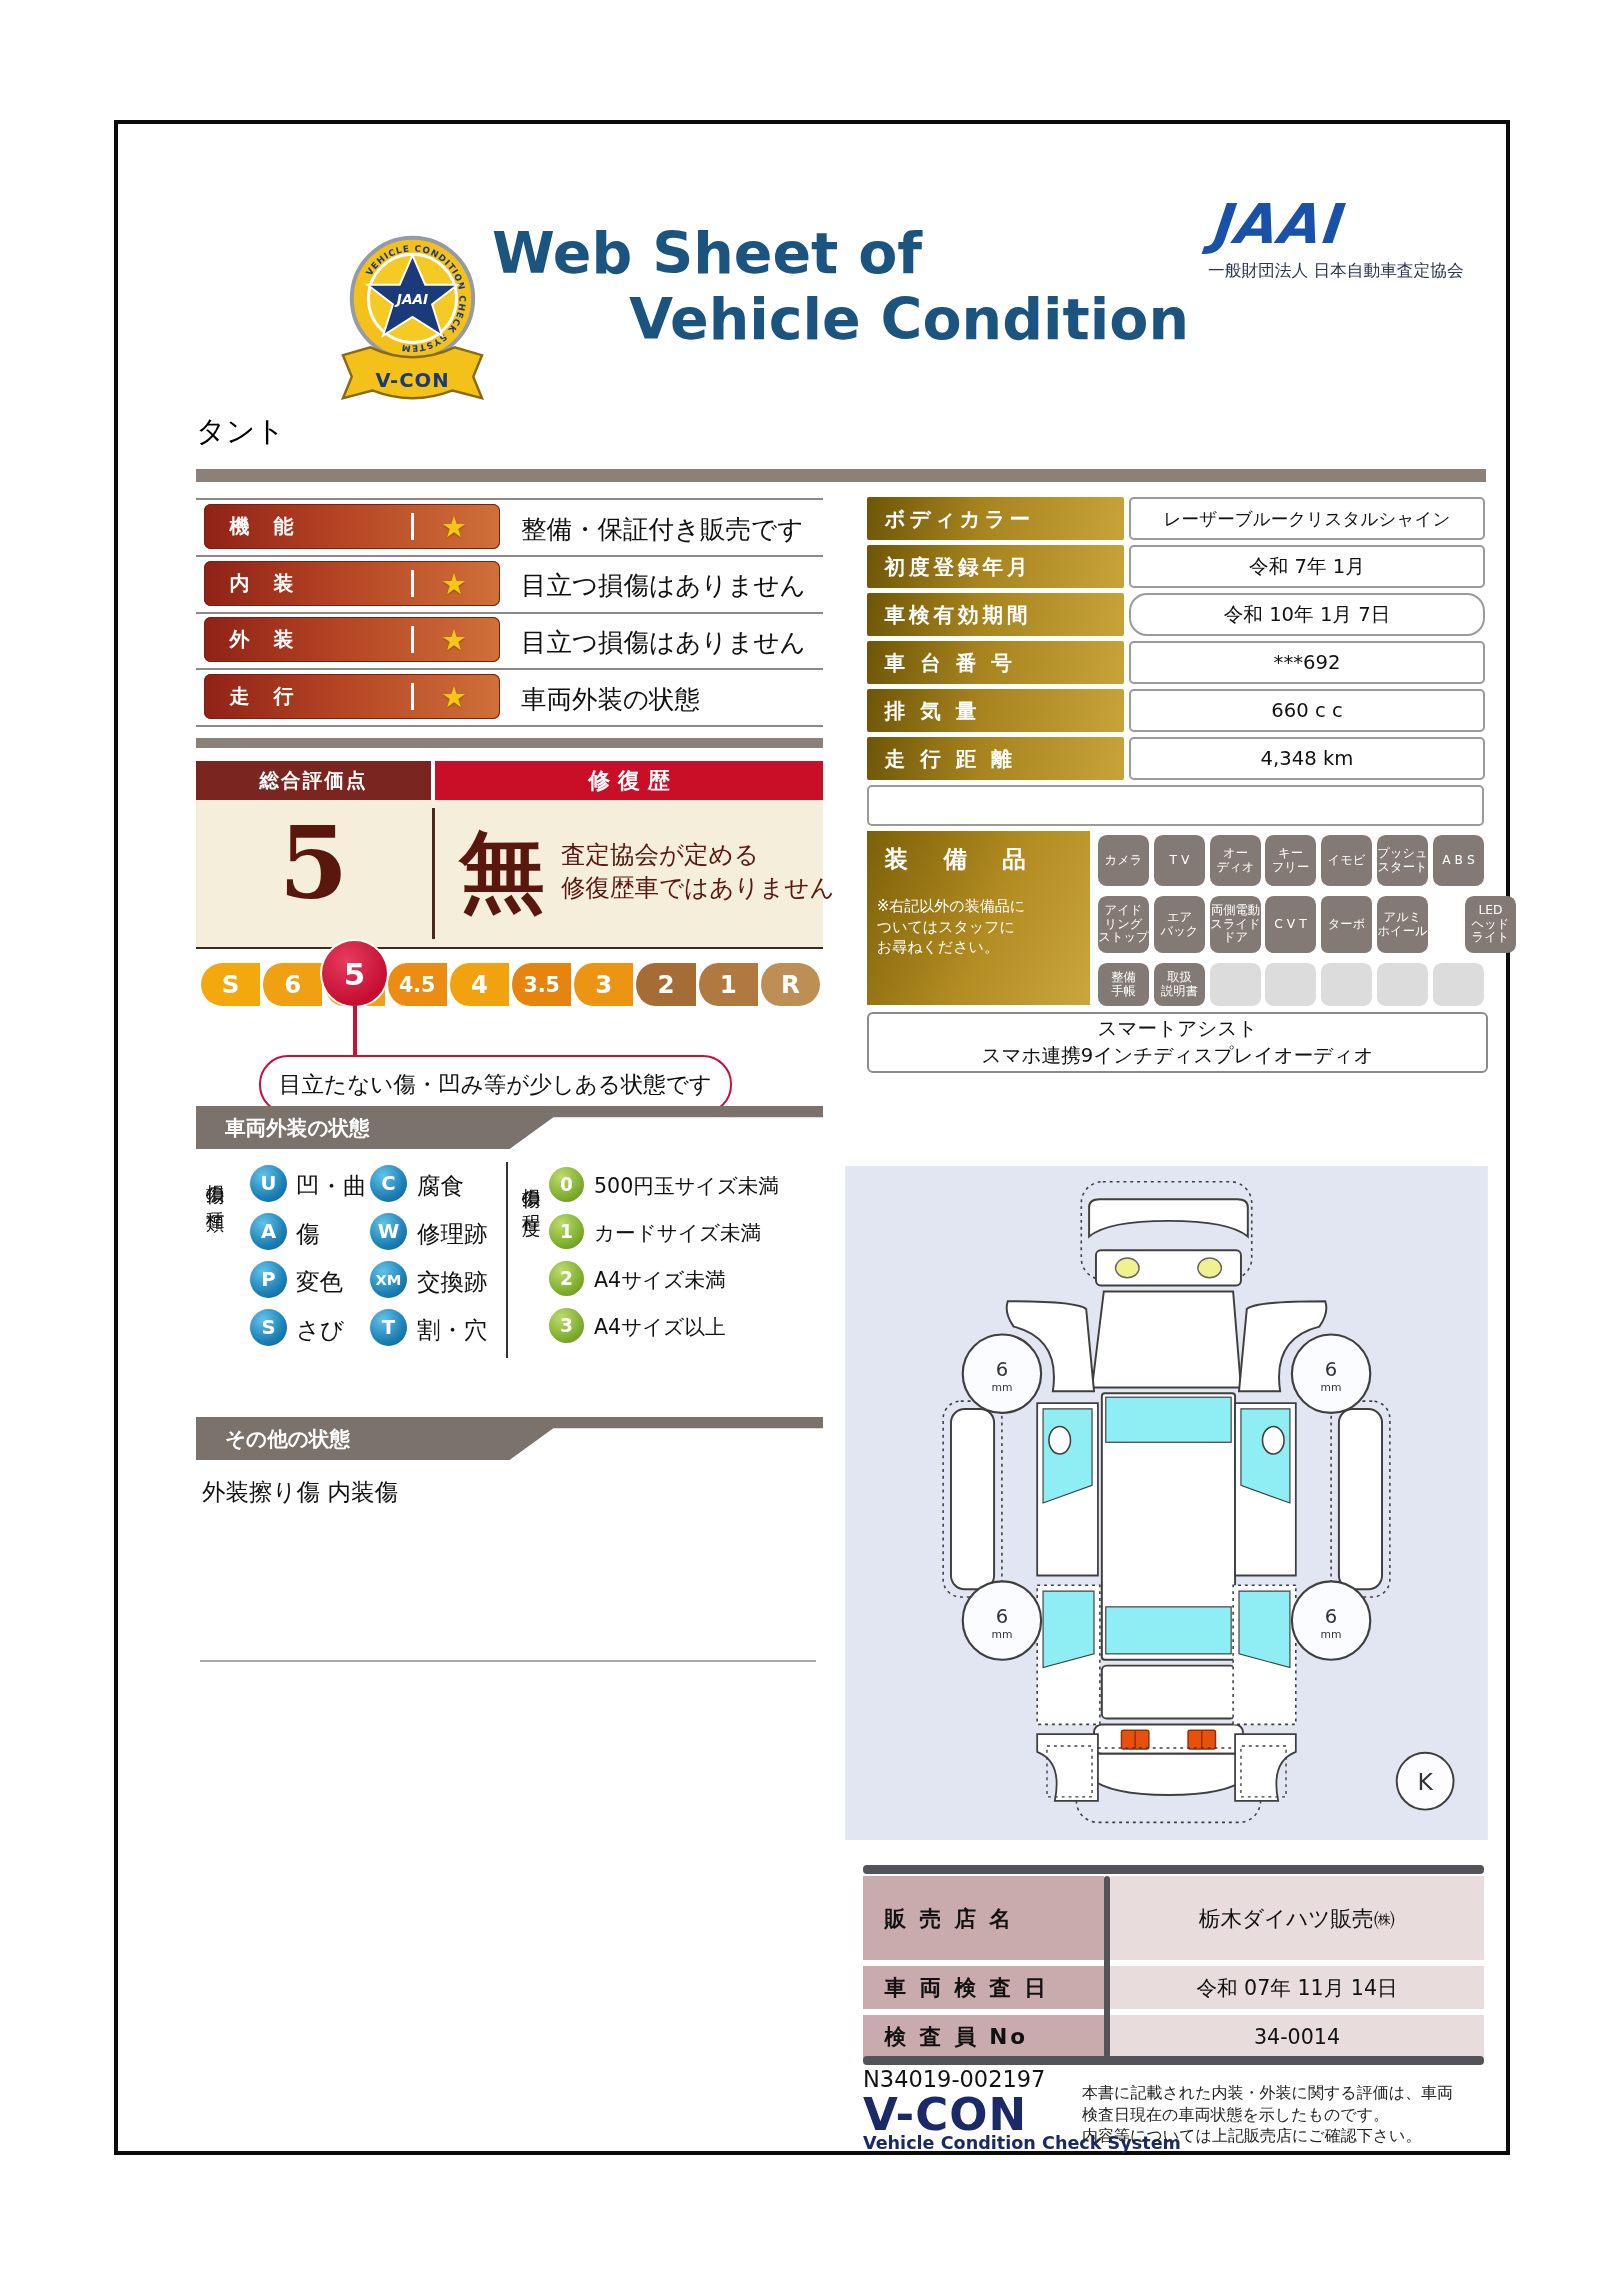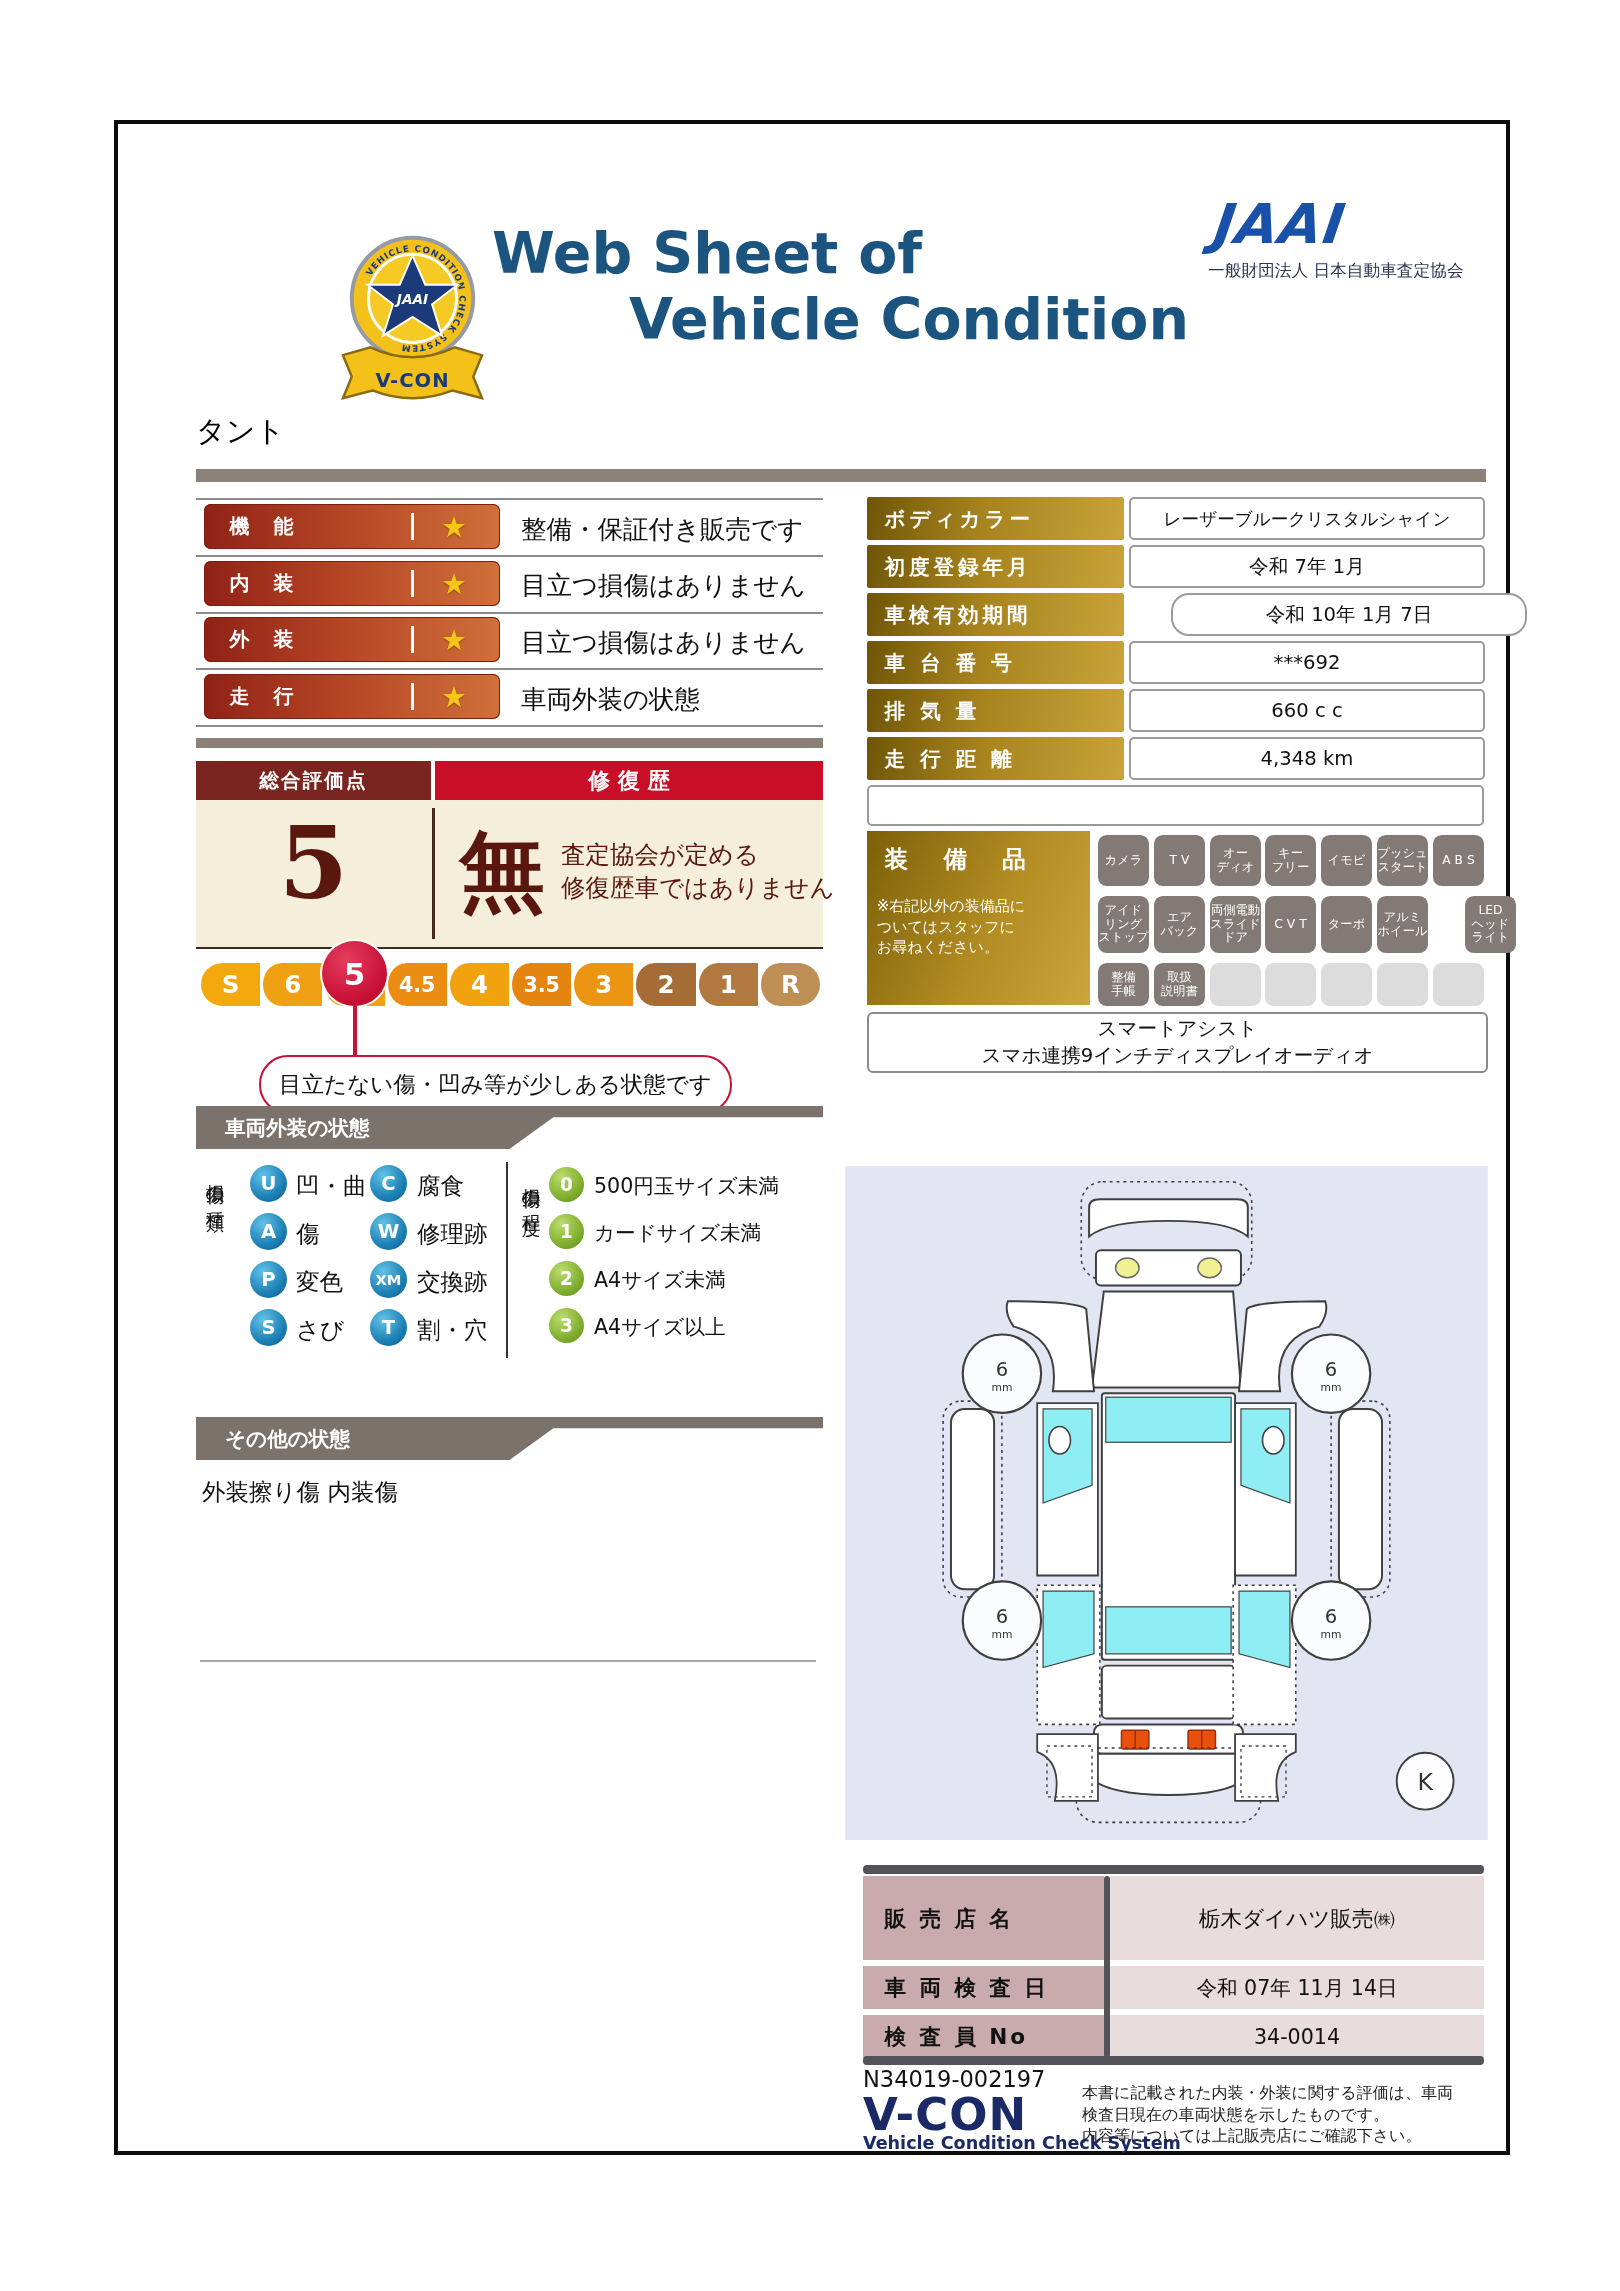--- a/index.html
+++ b/index.html
@@ -212,21 +212,21 @@
 
   <div class="abs sechead" style="left:196px;top:1417px;width:627px;height:43px;">その他の状態</div>
   <div class="abs otext" style="left:202px;top:1476px;">外装擦り傷 内装傷</div>
   <div class="abs thinline" style="left:200px;top:1660px;width:616px;"></div>
 
   <div class="abs goldlab" style="left:867px;top:497px;width:257px;height:43px;">ボディカラー</div>
   <div class="abs val" style="left:1129px;top:497px;width:356px;height:43px;font-size:17.6px;">レーザーブルークリスタルシャイン</div>
   <div class="abs goldlab" style="left:867px;top:545px;width:257px;height:43px;">初度登録年月</div>
   <div class="abs val" style="left:1129px;top:545px;width:356px;height:43px;">令和 7年 1月</div>
   <div class="abs goldlab" style="left:867px;top:593px;width:257px;height:43px;">車検有効期間</div>
-  <div class="abs val" style="left:1171px;top:593px;width:356px;height:43px;border-radius:18px;">令和 10年 1月 7日</div>
+  <div class="abs val" style="left:1129px;top:593px;width:356px;height:43px;border-radius:18px;">令和 10年 1月 7日</div>
   <div class="abs goldlab" style="left:867px;top:641px;width:257px;height:43px;">車 台 番 号</div>
   <div class="abs val" style="left:1129px;top:641px;width:356px;height:43px;">***692</div>
   <div class="abs goldlab" style="left:867px;top:689px;width:257px;height:43px;">排 気 量</div>
   <div class="abs val" style="left:1129px;top:689px;width:356px;height:43px;">660 c c</div>
   <div class="abs goldlab" style="left:867px;top:737px;width:257px;height:43px;">走 行 距 離</div>
   <div class="abs val" style="left:1129px;top:737px;width:356px;height:43px;">4,348 km</div>
   <div class="abs val" style="left:867px;top:785px;width:617px;height:41px;"></div>
 
   <div class="abs eqpanel" style="left:867px;top:831px;width:223px;height:174px;">
     <div class="eqtitle" style="margin:11.8px 0 0 17.6px;">装　備　品</div>
@@ -246,21 +246,21 @@
   <div class="abs eqbadge h1" style="left:1433px;top:835px;">A B S</div>
   <div class="abs eqbadge h2" style="left:1098px;top:896px;">アイド
 リング
 ストップ</div>
   <div class="abs eqbadge h2" style="left:1154px;top:896px;">エア
 バック</div>
   <div class="abs eqbadge h2" style="left:1210px;top:896px;">両側電動
 スライド
 ドア</div>
   <div class="abs eqbadge h2" style="left:1265px;top:896px;">C V T</div>
-  <div class="abs eqbadge h2" style="left:1321px;top:896px;">ターボ</div>
+  <div class="abs eqbadge h2" style="left:1321px;top:896px;border-radius:7px;">ターボ</div>
   <div class="abs eqbadge h2" style="left:1377px;top:896px;">アルミ
 ホイール</div>
   <div class="abs eqbadge h2" style="left:1453px;top:896px;margin-left:12px;">LED
 ヘッド
 ライト</div>
   <div class="abs eqbadge h3" style="left:1098px;top:963px;">整備
 手帳</div>
   <div class="abs eqbadge h3" style="left:1154px;top:963px;">取扱
 説明書</div>
   <div class="abs eqempty h3" style="left:1210px;top:963px;"></div>

